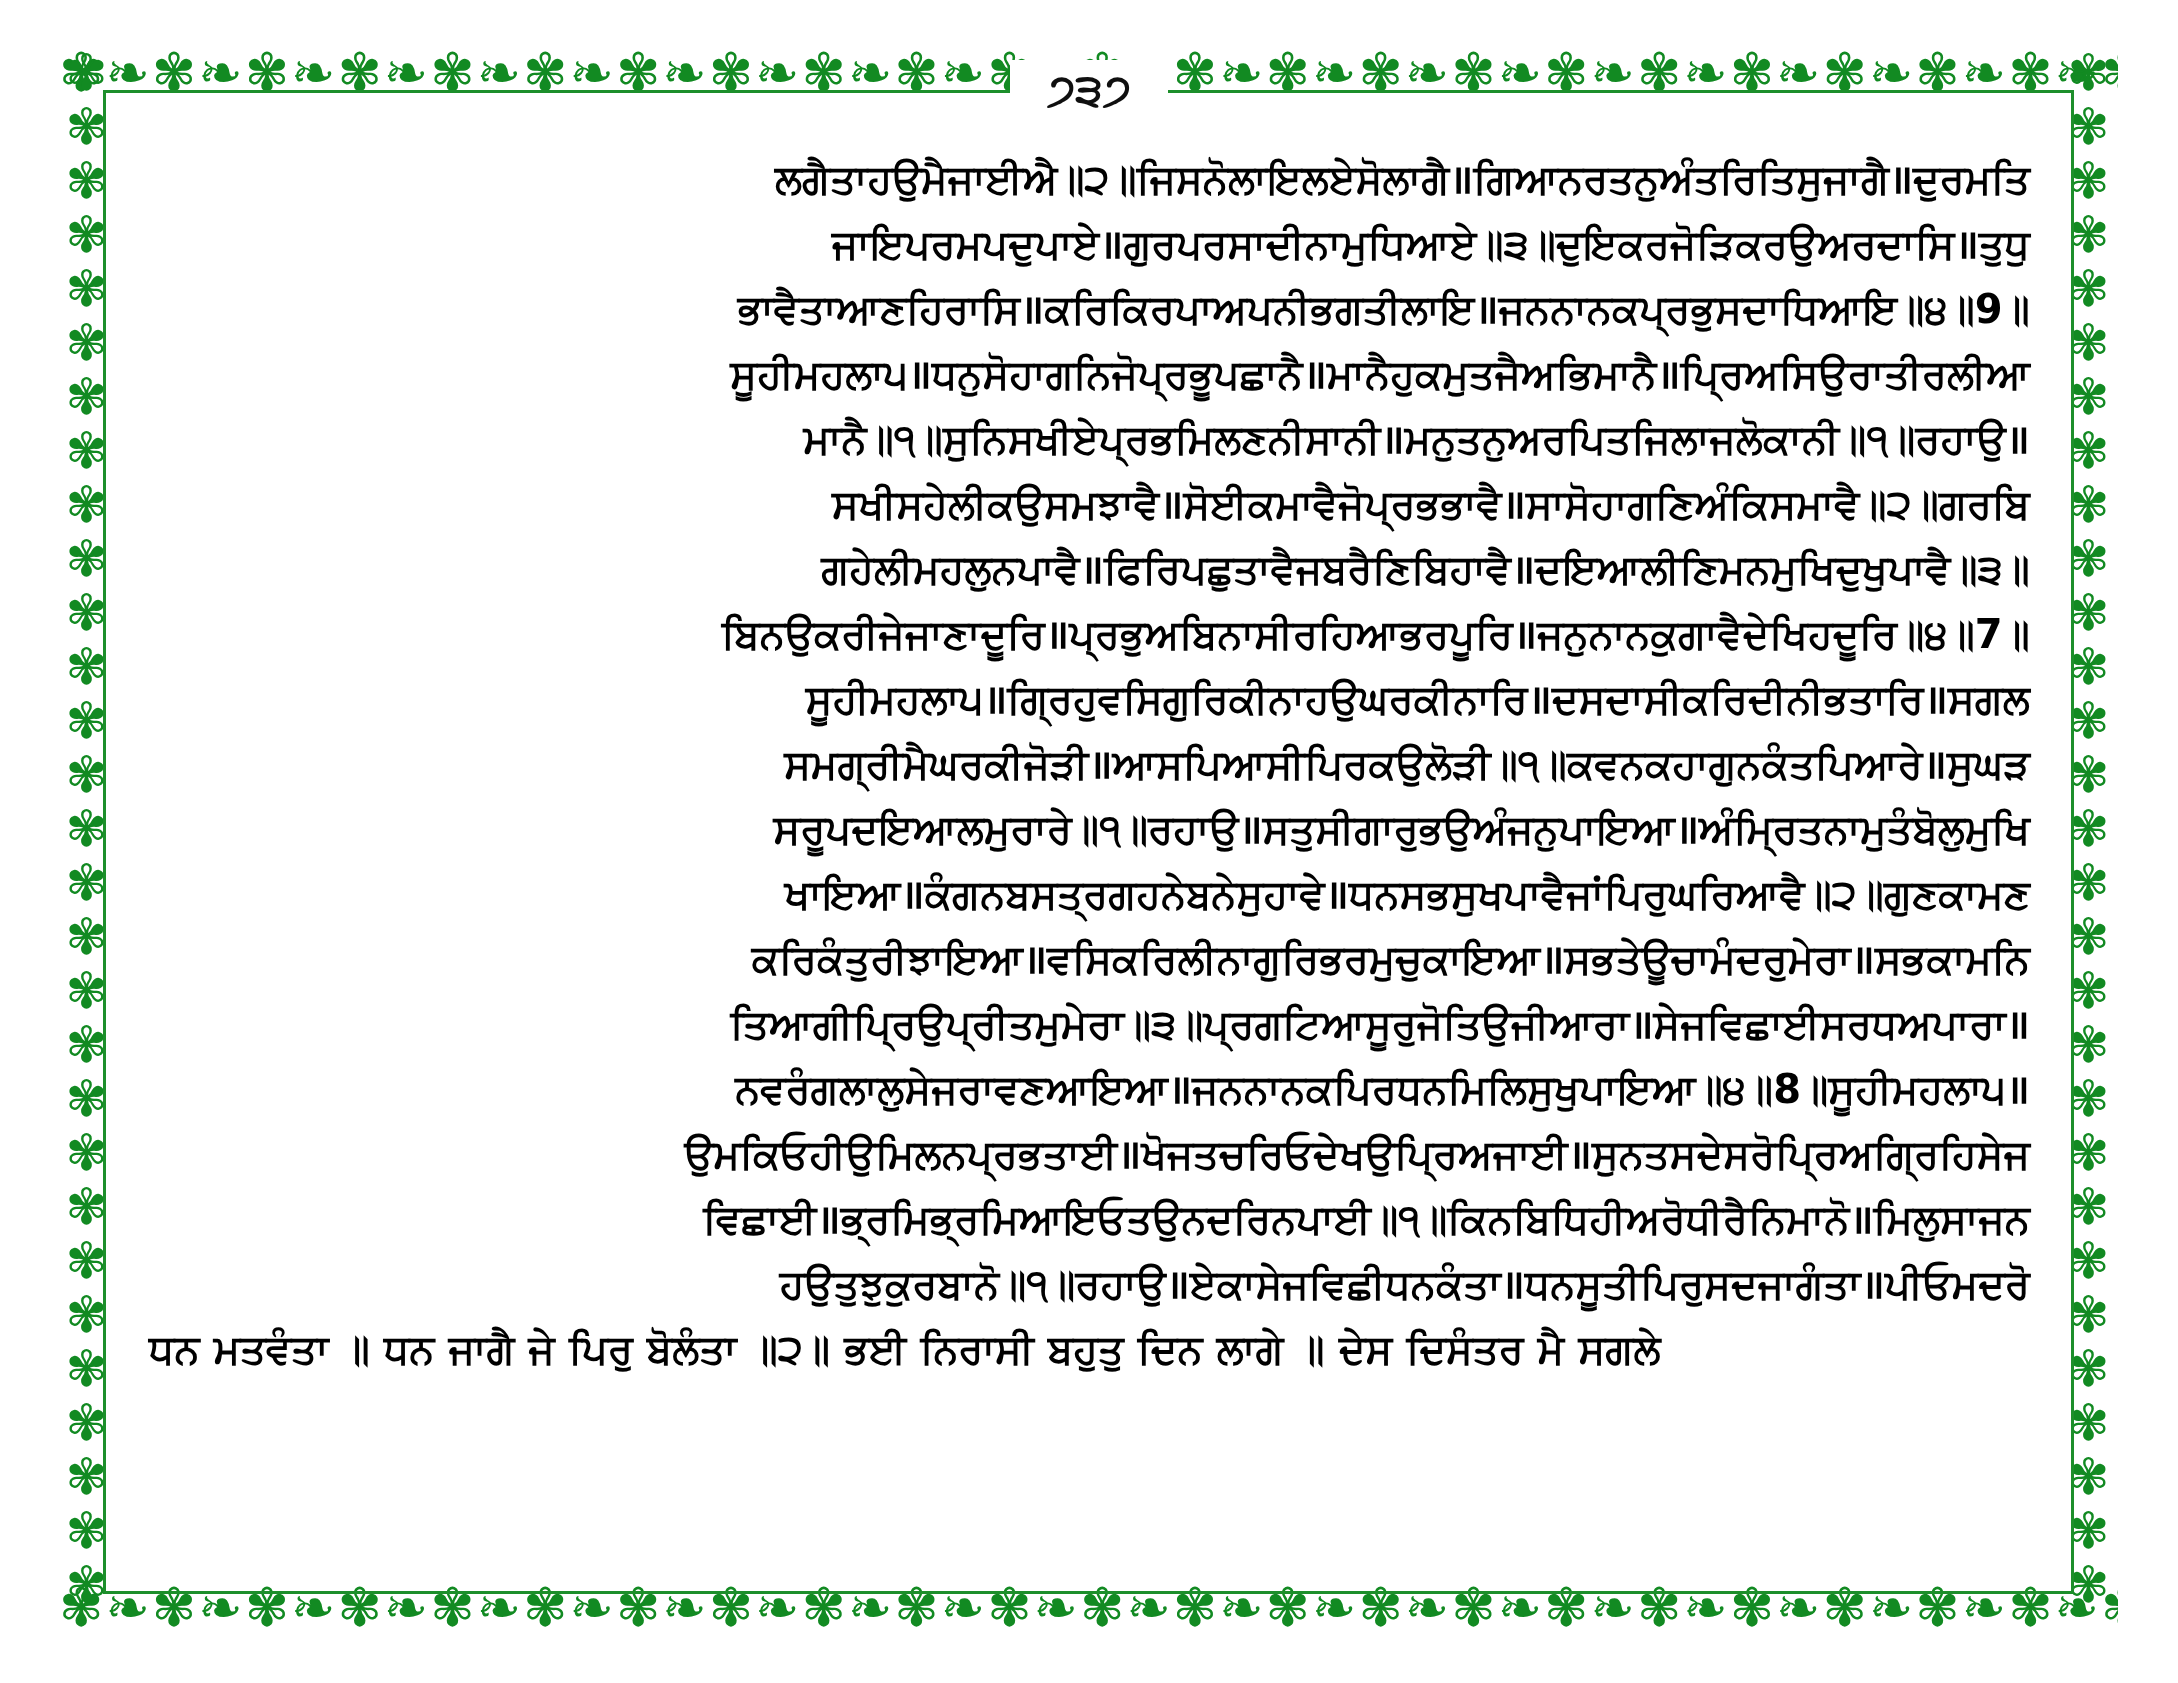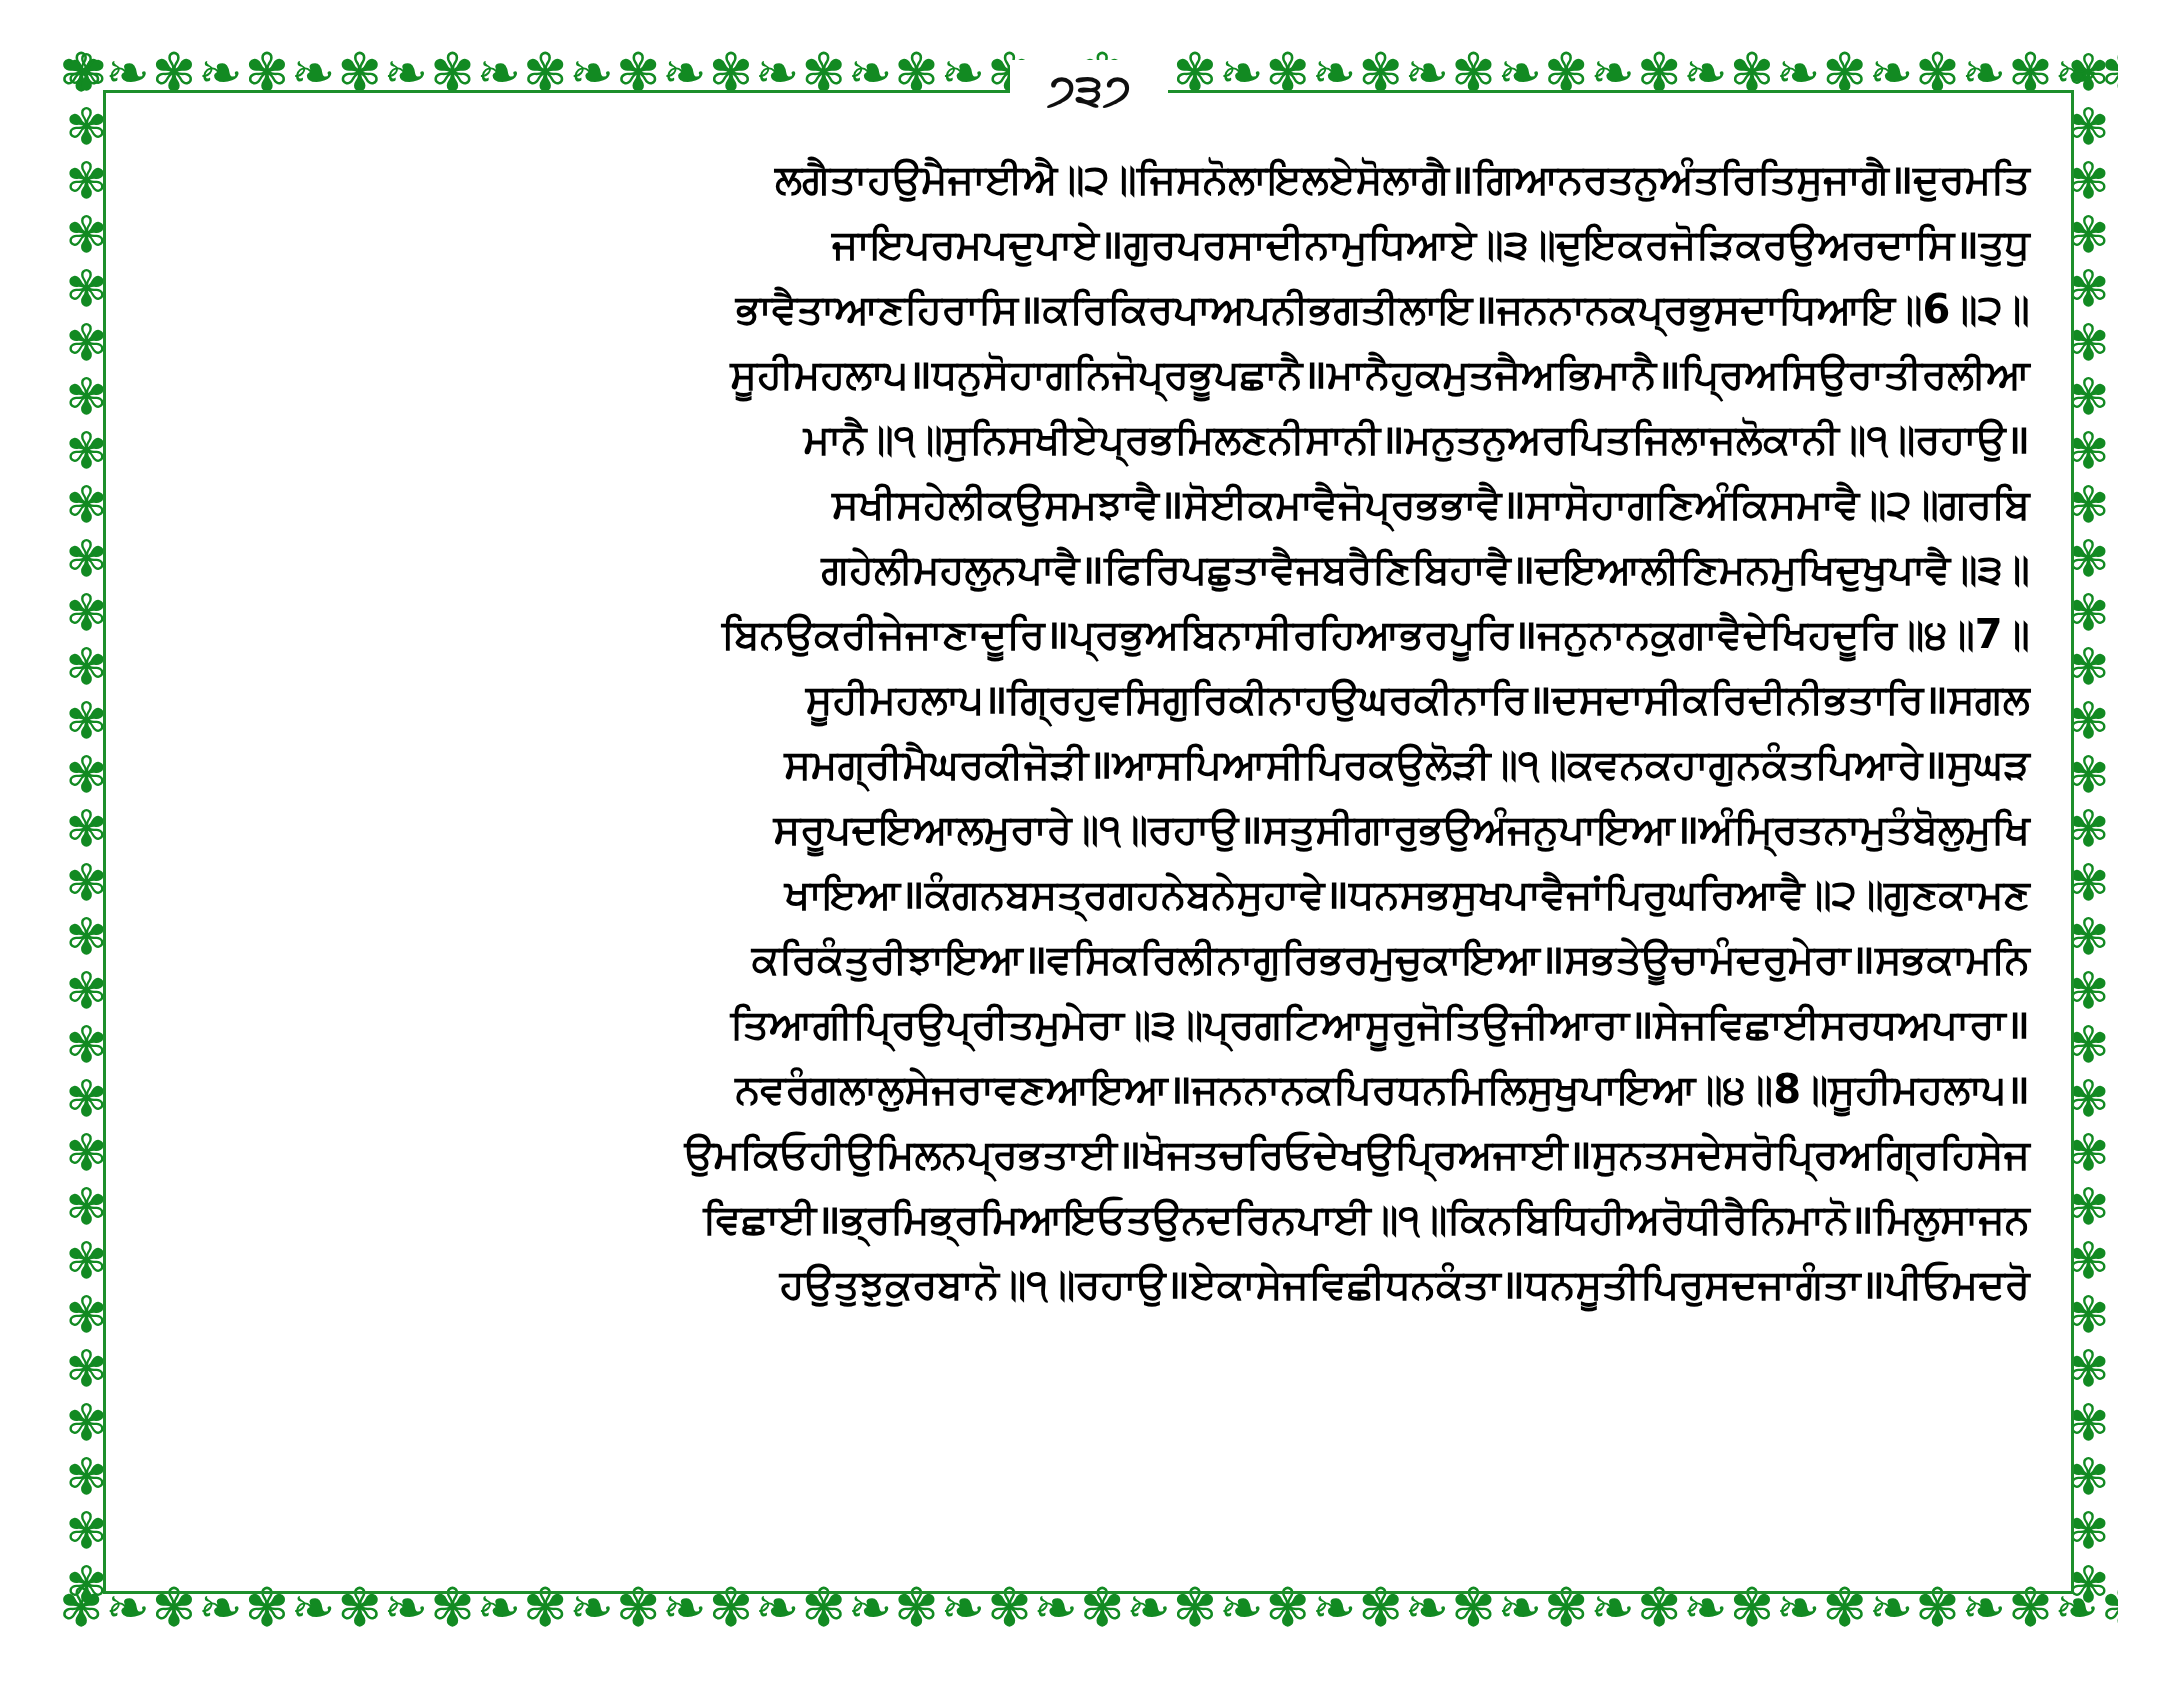--- a/index.html
+++ b/index.html
@@ -250,21 +250,21 @@
         <span>ਕਿਰਪਾ</span>
         <span>ਅਪਨੀ</span>
         <span>ਭਗਤੀ</span>
         <span>ਲਾਇ</span>
         <span>॥</span>
         <span>ਜਨ</span>
         <span>ਨਾਨਕ</span>
         <span>ਪ੍ਰਭੁ</span>
         <span>ਸਦਾ</span>
         <span>ਧਿਆਇ</span>
-        <span>॥6॥੨॥</span>
+        <span>॥੪॥9॥</span>
       </div>
       <div class="ln stretch">
         <span>ਸੂਹੀ</span>
         <span>ਮਹਲਾ</span>
         <span>੫</span>
         <span>॥</span>
         <span>ਧਨੁ</span>
         <span>ਸੋਹਾਗਨਿ</span>
         <span>ਜੋ</span>
         <span>ਪ੍ਰਭੂ</span>
@@ -550,16 +550,17 @@
         <span>॥</span>
         <span>ਧਨ</span>
         <span>ਸੂਤੀ</span>
         <span>ਪਿਰੁ</span>
         <span>ਸਦ</span>
         <span>ਜਾਗੰਤਾ</span>
         <span>॥</span>
         <span>ਪੀਓ</span>
         <span>ਮਦਰੋ</span>
       </div>
+      <div class="ln">ਧਨ ਮਤਵੰਤਾ ॥ ਧਨ ਜਾਗੈ ਜੇ ਪਿਰੁ ਬੋਲੰਤਾ ॥੨॥ ਭਈ ਨਿਰਾਸੀ ਬਹੁਤੁ ਦਿਨ ਲਾਗੇ ॥ ਦੇਸ ਦਿਸੰਤਰ ਮੈ ਸਗਲੇ</div>
     </div>
 
 </div>
 
 
 </body></html>

